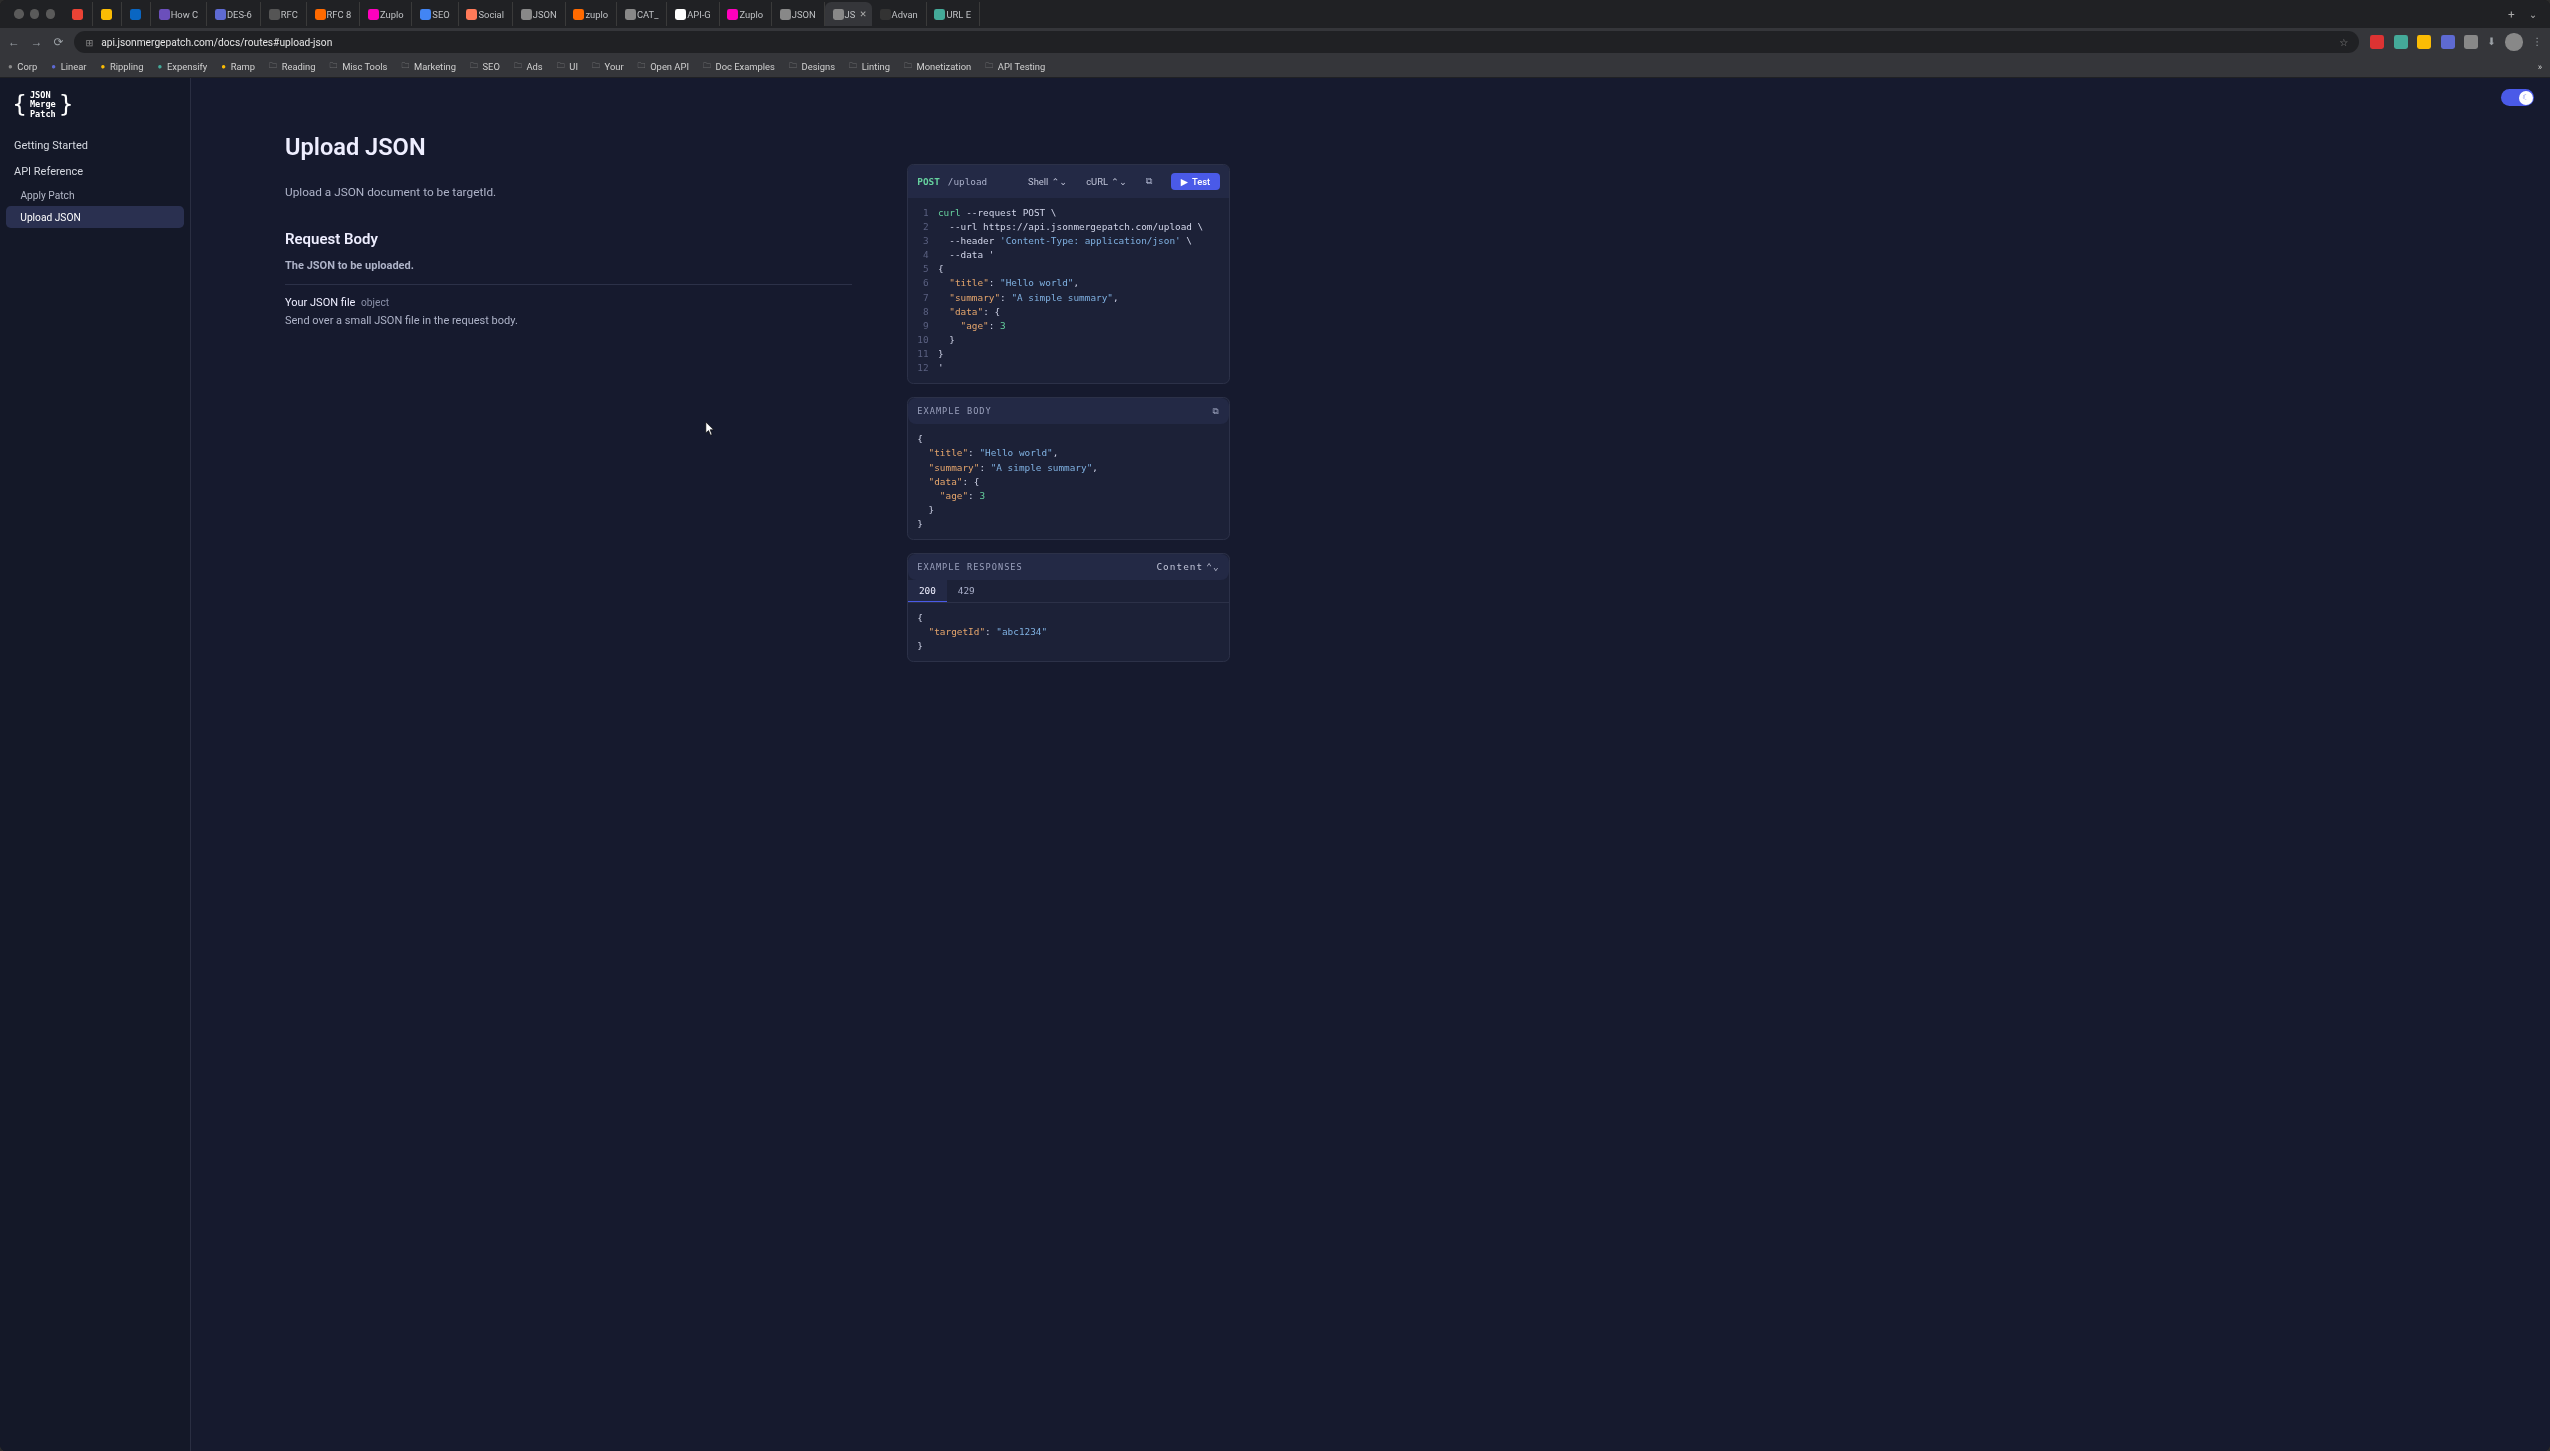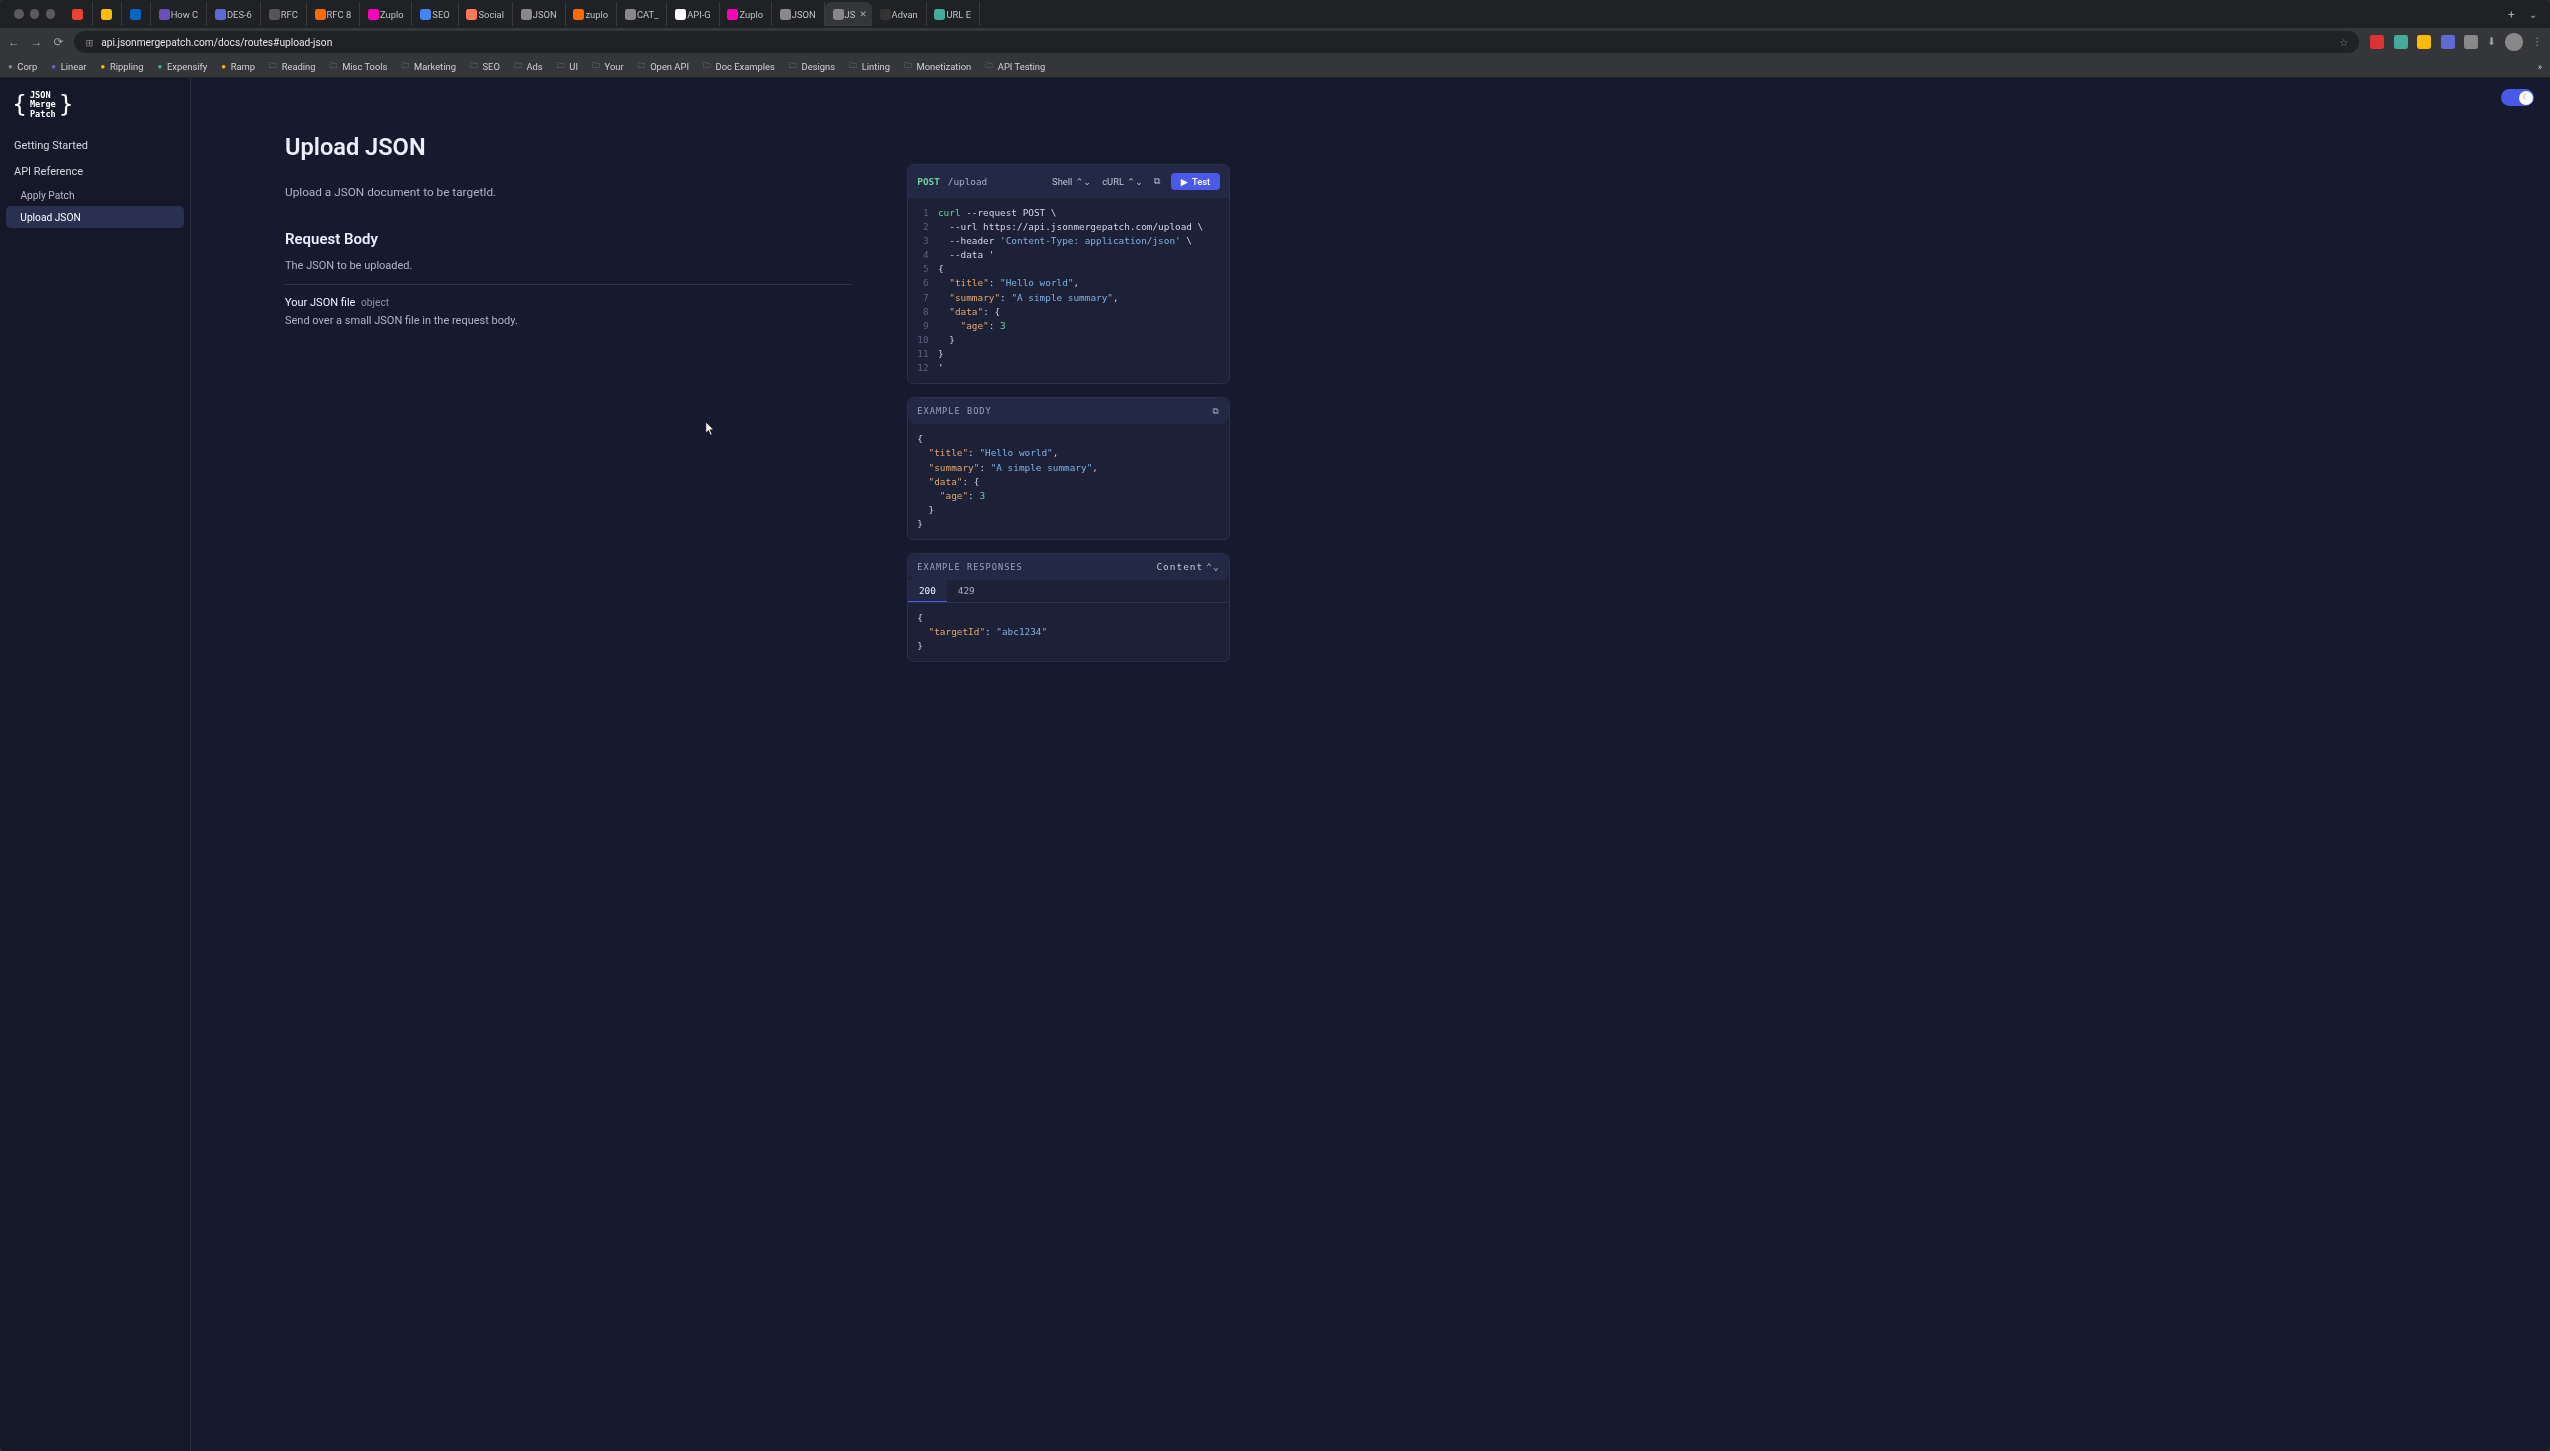--- a/index.html
+++ b/index.html
@@ -157,21 +157,21 @@
 }
 
 .content-col {
   flex: 1;
   padding: 55px 47px 31px 94px;
   max-width: 708px;
 }
 h1 { font-size: 23.6px; font-weight: 600; color: #eef; margin-bottom: 23.6px; }
 .subtitle { color: #aeb3c8; font-size: 11.8px; margin-bottom: 31px; }
 h2 { font-size: 15px; font-weight: 600; color: #eef; margin-bottom: 11px; }
-.desc { color: #aeb3c8; font-size: 11px; margin-bottom: 12.6px; }
+.desc { color: #aeb3c8; font-size: 11px; margin-bottom: 12.6px; font-weight: bold; }
 .hr { border-top: 0.8px solid #2c3148; margin-bottom: 11px; }
 .param-name { font-weight: 400; font-size: 11px; color: #eef; }
 .param-type { color: #8a90a8; font-size: 10.2px; margin-left: 3.1px; }
 .param-desc { color: #aeb3c8; font-size: 11px; margin-top: 4.7px; }
 
 .right-col {
   width: 362px;
   padding: 86px 31px 31px 7.9px;
   display: flex;
   flex-direction: column;
@@ -186,21 +186,21 @@
 .panel-head {
   display: flex;
   align-items: center;
   padding: 7.9px 9.4px;
   background: #232945;
   font-size: 9.4px;
   gap: 7.9px;
 }
 .method { color: #66d19e; font-weight: 600; font-family: monospace; }
 .path { color: #a8aec8; font-family: monospace; }
-.panel-head-right { margin-left: auto; display: flex; align-items: center; gap: 11px; }
+.panel-head-right { margin-left: auto; display: flex; align-items: center; gap: 19px; }
 .sel { color: #c0c4d8; font-size: 9.4px; display: flex; align-items: center; gap: 3.1px; }
 .copy-btn { color: #a8aec8; cursor: pointer; }
 .test-btn {
   background: #4a5ae8;
   color: #fff;
   border-radius: 3.9px;
   padding: 3.1px 9.4px;
   font-size: 9.4px;
   font-weight: 500;
   display: flex;

